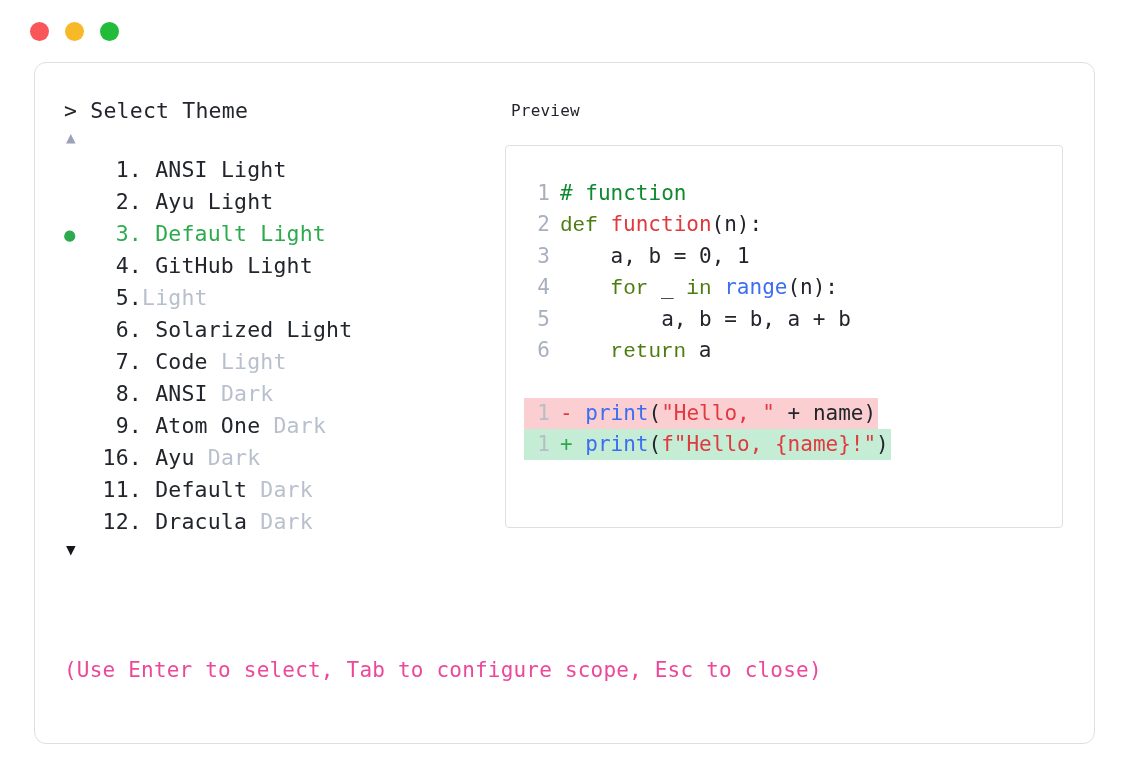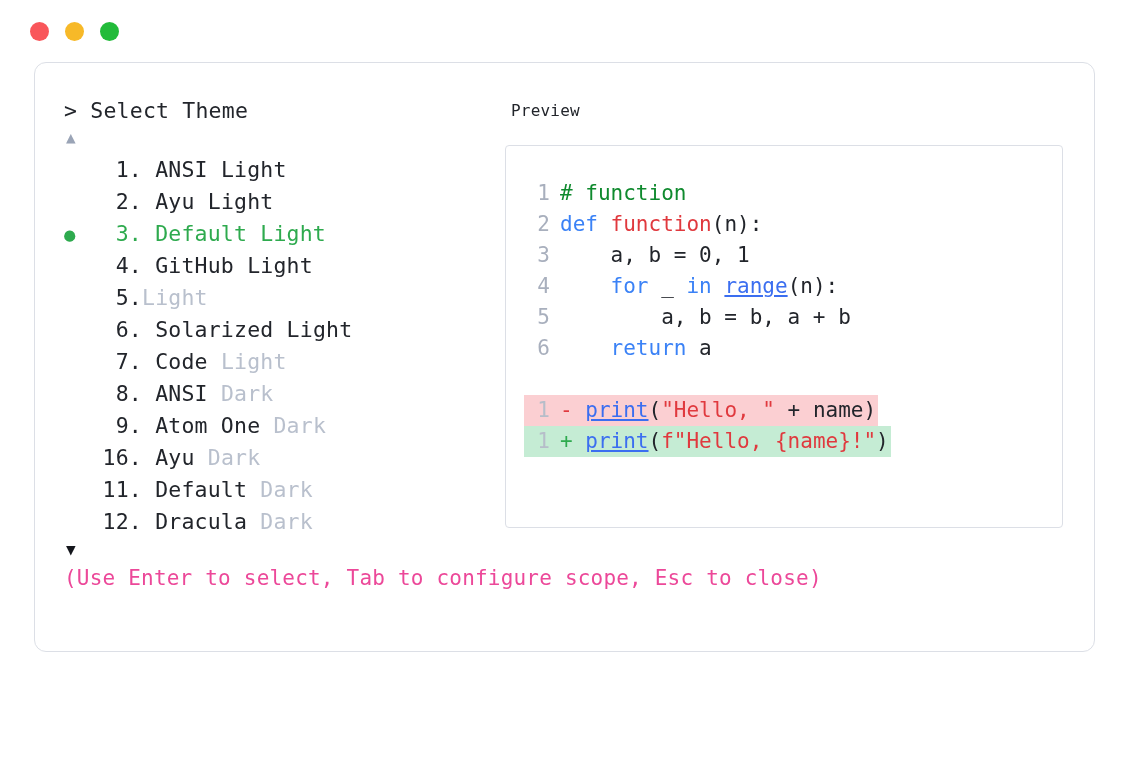--- a/index.html
+++ b/index.html
@@ -28,21 +28,21 @@
     border-radius: 50%;
   }
   .dot-close  { background: #f9565a; }
   .dot-min    { background: #f7b928; }
   .dot-max    { background: #22bb3a; }
 
   
   .card {
     position: relative;
     margin: 0 34px;
-    height: 590px;
+    height: 682px;
     border: 1.5px solid #dcdfe6;
     border-radius: 12px;
     box-sizing: border-box;
     background: #ffffff;
   }
 
   .card-inner {
     position: relative;
     height: 100%;
   }
@@ -139,25 +139,25 @@
   .gutter {
     width: 26px;
     flex: none;
     text-align: right;
     color: #a8afbd;
     padding-right: 10px;
   }
   .code-text { color: #22252b; }
 
   .tok-comment { color: #0f8a2e; }
-  .tok-keyword { color: #3b82f6; }
+  .tok-keyword { color: #4d7c0f; font-family: Liberation Mono, monospace; }
   .tok-func    { color: #e0393e; }
   .tok-string  { color: #e0393e; }
   .tok-plain   { color: #22252b; }
-  .tok-builtin { color: #3b6ef0; text-decoration: underline; }
+  .tok-builtin { color: #3b6ef0; }
 
   .code-spacer { height: 31px; }
 
   
   .diff-line {
     font-size: 21px;
     line-height: 31px;
     white-space: pre;
     display: flex;
     align-items: baseline;

